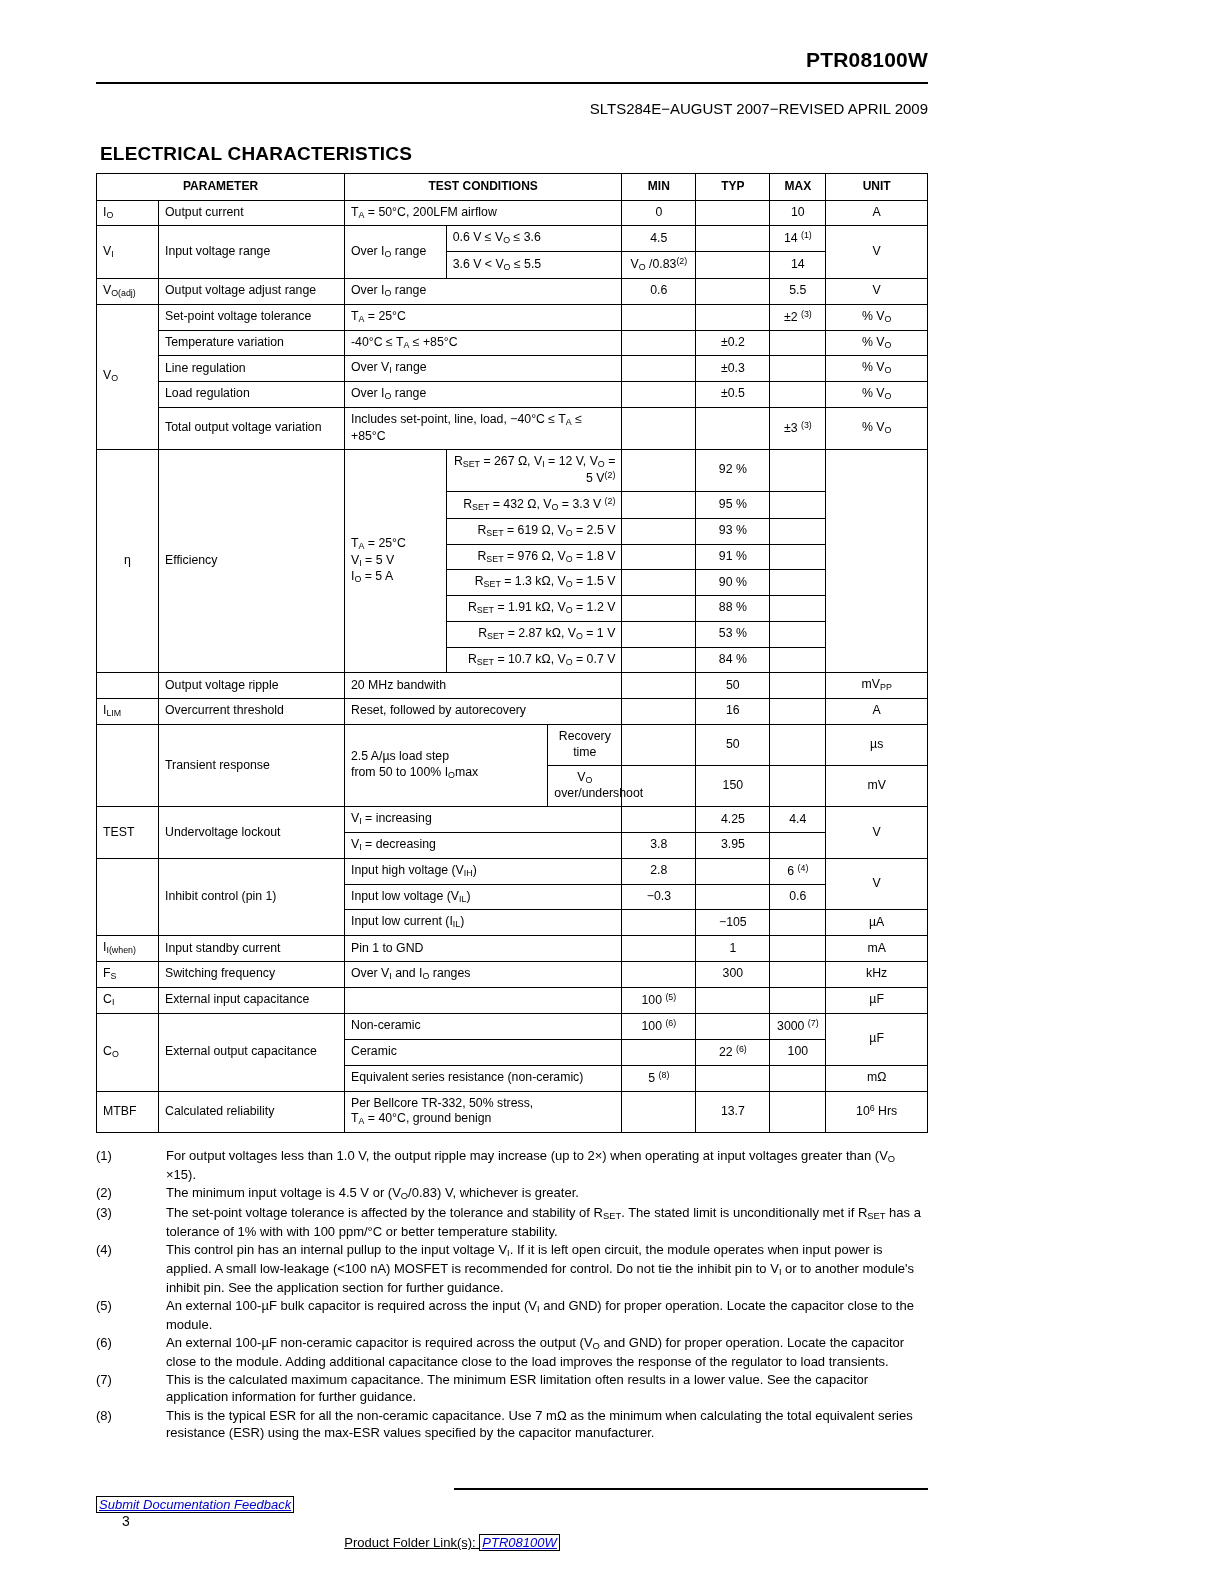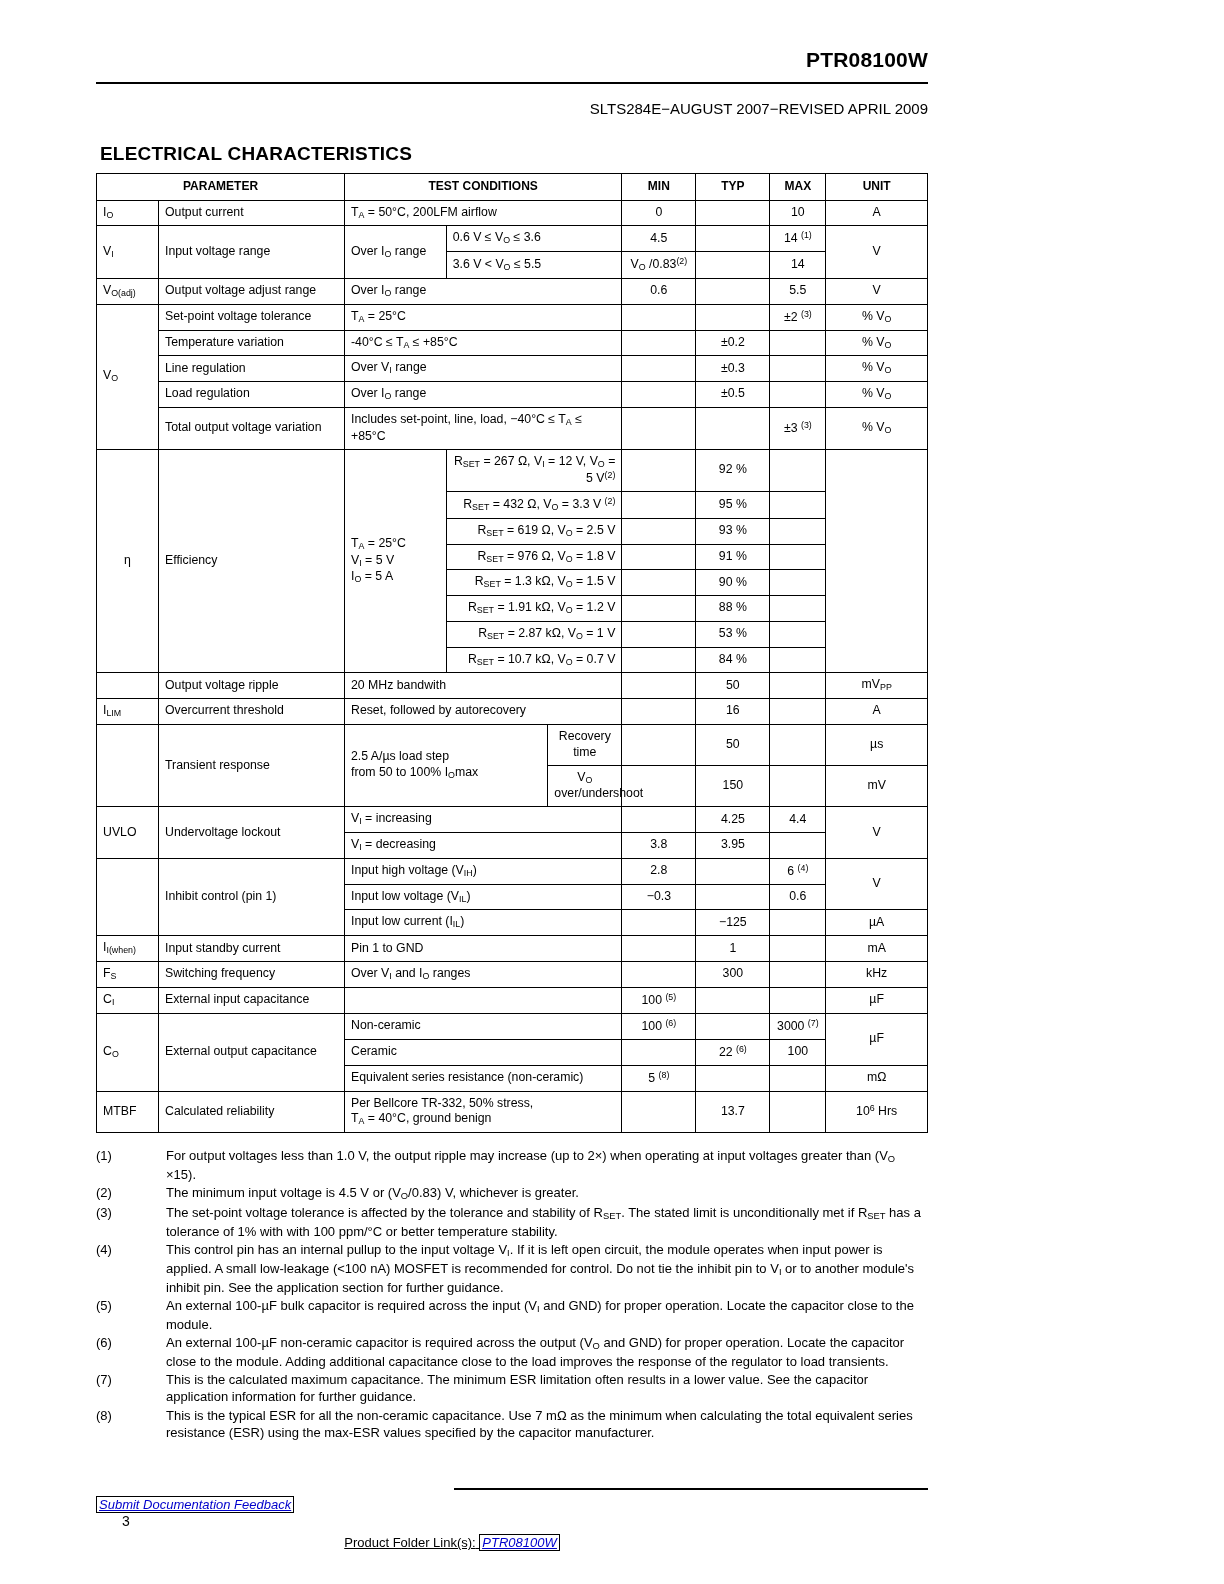--- a/index.html
+++ b/index.html
@@ -341,21 +341,21 @@
       </tr>
       <tr>
         <td class="c">V<sub>O</sub><br>over/undershoot</td>
         <td class="c"></td>
         <td class="c">150</td>
         <td class="c"></td>
         <td class="c">mV</td>
       </tr>
 
       <tr>
-        <td rowspan="2">UVLO</td>
+        <td rowspan="2">TEST</td>
         <td rowspan="2">Undervoltage lockout</td>
         <td colspan="3">V<sub>I</sub> = increasing</td>
         <td class="c"></td>
         <td class="c">4.25</td>
         <td class="c">4.4</td>
         <td class="c" rowspan="2">V</td>
       </tr>
       <tr>
         <td colspan="3">V<sub>I</sub> = decreasing</td>
         <td class="c">3.8</td>
@@ -374,21 +374,21 @@
       </tr>
       <tr>
         <td colspan="3">Input low voltage (V<sub>IL</sub>)</td>
         <td class="c">−0.3</td>
         <td class="c"></td>
         <td class="c">0.6</td>
       </tr>
       <tr>
         <td colspan="3">Input low current (I<sub>IL</sub>)</td>
         <td class="c"></td>
-        <td class="c">−125</td>
+        <td class="c">−105</td>
         <td class="c"></td>
         <td class="c">µA</td>
       </tr>
 
       <tr>
         <td>I<sub>I(when)</sub></td>
         <td>Input standby current</td>
         <td colspan="3">Pin 1 to GND</td>
         <td class="c"></td>
         <td class="c">1</td>

